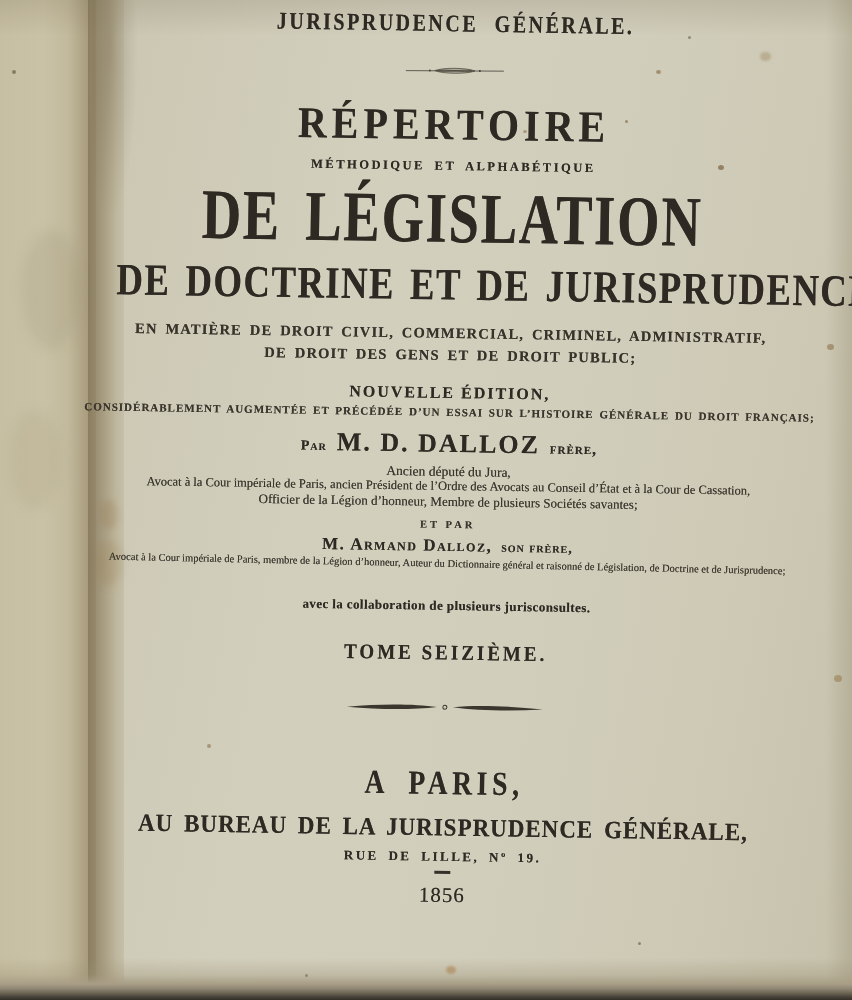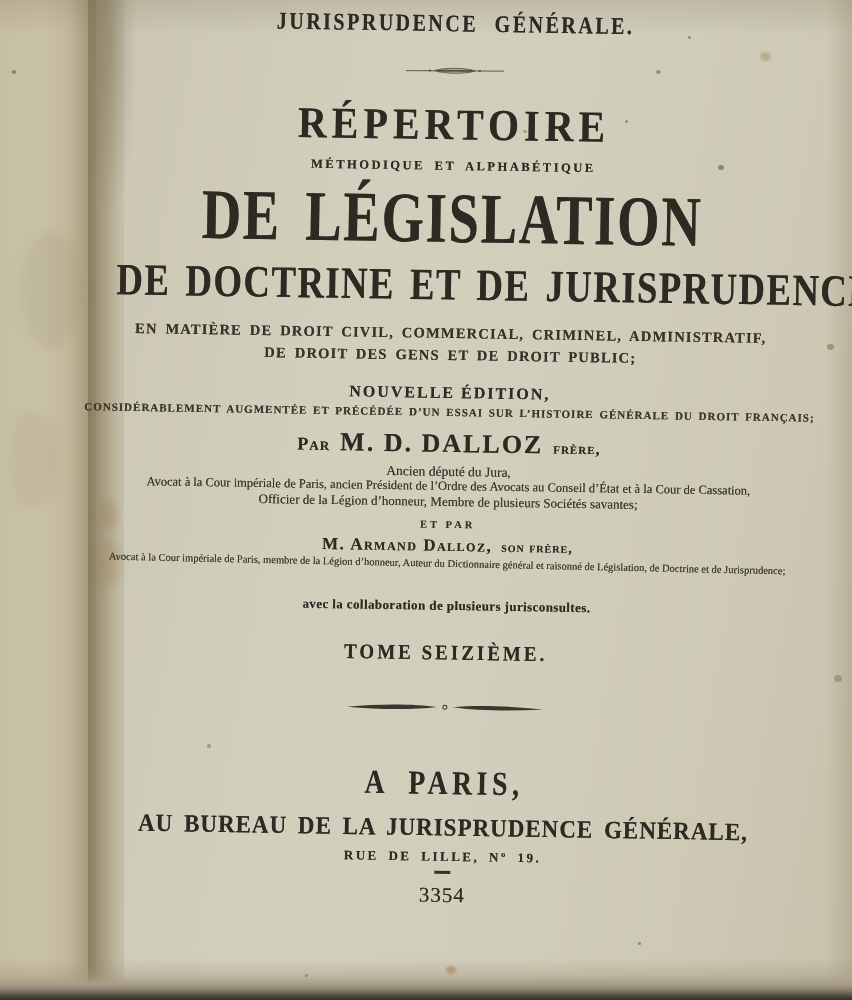--- a/index.html
+++ b/index.html
@@ -66,21 +66,21 @@
   .method{top:159px;font-size:12.5px;font-weight:bold;letter-spacing:2.5px;word-spacing:4px;}
   .title-main{top:183px;font-size:62px;font-weight:bold;letter-spacing:2px;word-spacing:10px;}
   .title-main>span{transform:scale(.88,1.15);}
   .title-sub{top:261px;font-size:40px;font-weight:bold;letter-spacing:1.5px;word-spacing:5px;}
   .title-sub>span{transform:scale(.92,1.12);}
   .scope1{top:325px;font-size:14.5px;font-weight:bold;letter-spacing:1.2px;word-spacing:3px;color:#38332a;}
   .scope2{top:347px;font-size:14.5px;font-weight:bold;letter-spacing:1.2px;word-spacing:3px;color:#38332a;}
   .edition{top:384px;font-size:16px;font-weight:bold;letter-spacing:2px;}
   .edition-note{top:406px;font-size:11px;font-weight:bold;letter-spacing:1px;word-spacing:2px;color:#3a352c;}
   .par-line{top:429px;}
-  .par-word{font-size:18px;font-weight:bold;font-variant:small-caps;letter-spacing:1px;}
+  .par-word{font-size:14px;font-weight:bold;font-variant:small-caps;letter-spacing:1px;}
   .author1-name{font-size:26px;font-weight:bold;letter-spacing:2px;margin:0 6px;}
   .author1-suffix{font-size:16px;font-weight:bold;font-variant:small-caps;letter-spacing:1px;}
   .credit0{top:464px;font-size:13.5px;color:#3a352c;}
   .credit1{top:479px;font-size:12.5px;color:#3a352c;}
   .credit2{top:494px;font-size:13px;color:#3a352c;}
   .et-par{top:519px;font-size:10.5px;font-weight:bold;letter-spacing:3px;color:#3a352c;}
   .author2-line{top:536px;}
   .author2-name{font-size:17px;font-weight:bold;font-variant:small-caps;letter-spacing:1.5px;}
   .author2-suffix{font-size:14px;font-weight:bold;font-variant:small-caps;letter-spacing:1px;margin-left:5px;}
   .author2-credit{top:558px;left:-38px;width:812px;font-size:10.5px;color:#3a352c;transform:rotate(.35deg);}
@@ -221,19 +221,19 @@
       <span>A PARIS,</span>
     </div>
     <div class="line publisher">
       <span>AU BUREAU DE LA JURISPRUDENCE GÉNÉRALE,</span>
     </div>
     <div class="line address">
       <span>RUE DE LILLE, Nº 19.</span>
     </div>
     <div class="imprint-dash"></div>
     <div class="line year">
-      <span>3354</span>
+      <span>1856</span>
     </div>
 
   </div>
 
   <div class="bottom-edge" style="background:linear-gradient(to bottom,rgba(160,148,120,0) 0%,rgba(160,148,120,.35) 40%,#a89e86 62%,#8d8472 74%,#6b6352 84%,#46413a 93%,#353026 100%);"></div>
 </div>
 
 </body></html>

